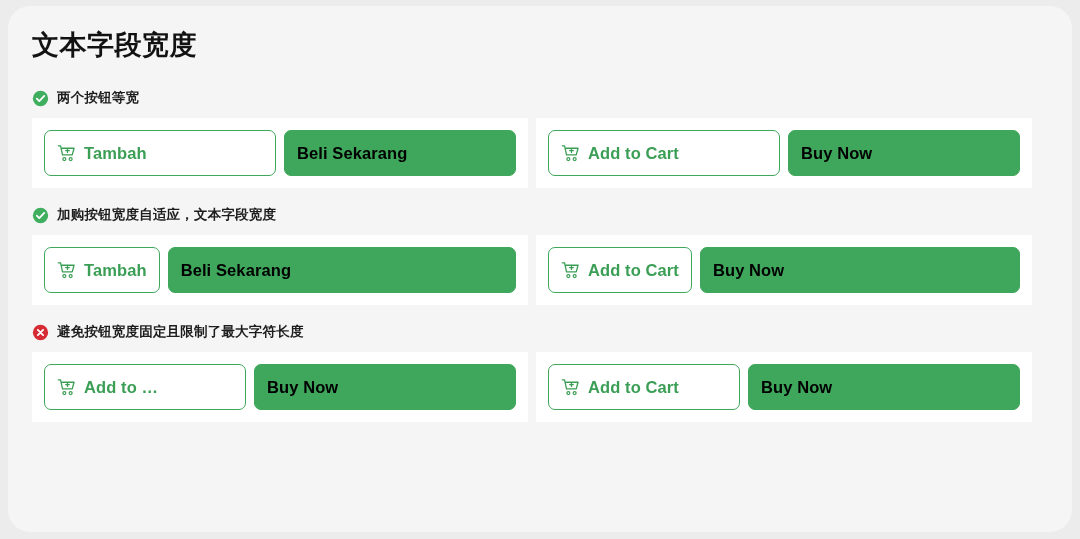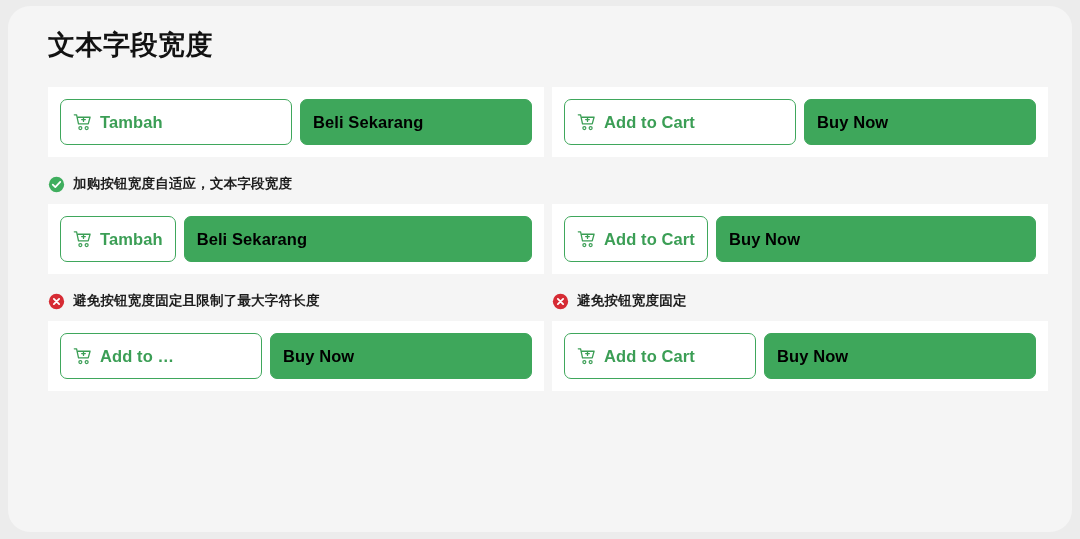--- a/index.html
+++ b/index.html
@@ -12,21 +12,21 @@
   }
   #card {
     position: absolute;
     left: 8px; top: 6px;
     width: 1064px; height: 526px;
     background: #f5f5f5;
     border-radius: 22px;
   }
   #inner {
     position: absolute;
-    left: 40px; top: 24px;
+    left: 24px; top: 24px;
     width: 1000px;
   }
   .page-title {
     font-size: 27px;
     font-weight: bold;
     color: #121212;
     letter-spacing: .5px;
     margin: 0 0 26px 0;
     line-height: 1.15;
   }
@@ -120,20 +120,29 @@
 </head>
 <body>
 
 <div id="card">
   <div id="inner">
 
     <h1 class="page-title">文本字段宽度</h1>
 
     <div class="section">
       <div class="labels-row">
+        <div class="label-cell gap">
+          <div class="label">
+            <svg class="status-icon" viewBox="0 0 20 20">
+              <circle cx="10" cy="10" r="9" fill="#3fae5e"></circle>
+              <path d="M5.6 10.2 L8.6 13.1 L14.4 7" stroke="#ffffff" stroke-width="2.1" fill="none" stroke-linecap="round" stroke-linejoin="round"></path>
+            </svg>
+            <span class="label-text">两个按钮等宽</span>
+          </div>
+        </div>
         <div class="label-cell"></div>
       </div>
 
       <div class="panels-row">
         <div class="panel gap">
           <div class="btn btn-outline eq">
             <span class="btn-content">
               <svg class="cart-icon" viewBox="0 0 24 24">
                 <path d="M1.5 3.2 h2.6 l2.2 10.4 h11.1 l2.1 -7.6 h-13.7" fill="none" stroke="#3b9e55" stroke-width="1.5" stroke-linecap="round" stroke-linejoin="round"></path>
                 <path d="M12 6.6 v4.2 M9.9 8.7 h4.2" stroke="#3b9e55" stroke-width="1.5" stroke-linecap="round"></path>
@@ -222,29 +231,20 @@
       <div class="labels-row">
         <div class="label-cell gap">
           <div class="label">
             <svg class="status-icon" viewBox="0 0 20 20">
               <circle cx="10" cy="10" r="9" fill="#d62b34"></circle>
               <path d="M6.9 6.9 L13.1 13.1 M13.1 6.9 L6.9 13.1" stroke="#ffffff" stroke-width="2.1" stroke-linecap="round"></path>
             </svg>
             <span class="label-text">避免按钮宽度固定且限制了最大字符长度</span>
           </div>
         </div>
-        <div class="label-cell">
-          <div class="label">
-            <svg class="status-icon" viewBox="0 0 20 20">
-              <circle cx="10" cy="10" r="9" fill="#d62b34"></circle>
-              <path d="M6.9 6.9 L13.1 13.1 M13.1 6.9 L6.9 13.1" stroke="#ffffff" stroke-width="2.1" stroke-linecap="round"></path>
-            </svg>
-            <span class="label-text">避免按钮宽度固定</span>
-          </div>
-        </div>
       </div>
 
       <div class="panels-row">
         <div class="panel gap">
           <div class="btn btn-outline fixed-trunc">
             <span class="btn-content">
               <svg class="cart-icon" viewBox="0 0 24 24">
                 <path d="M1.5 3.2 h2.6 l2.2 10.4 h11.1 l2.1 -7.6 h-13.7" fill="none" stroke="#3b9e55" stroke-width="1.5" stroke-linecap="round" stroke-linejoin="round"></path>
                 <path d="M12 6.6 v4.2 M9.9 8.7 h4.2" stroke="#3b9e55" stroke-width="1.5" stroke-linecap="round"></path>
                 <circle cx="8.4" cy="18.4" r="1.7" fill="none" stroke="#3b9e55" stroke-width="1.4"></circle>

